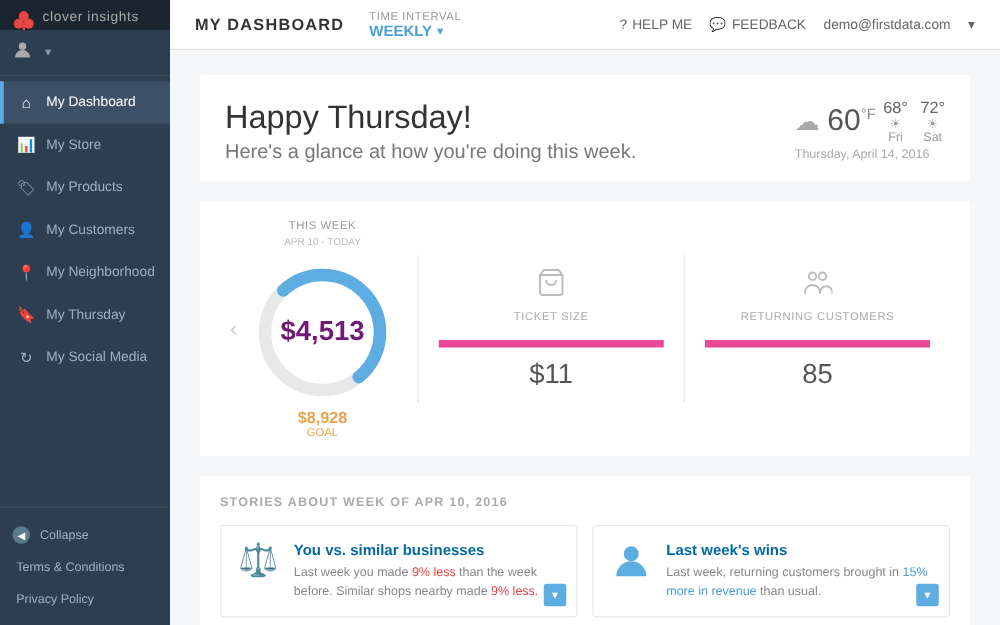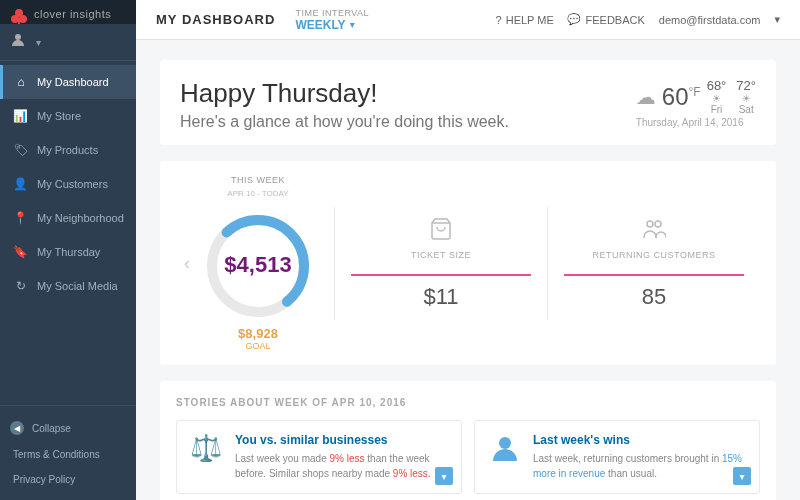--- a/index.html
+++ b/index.html
@@ -153,21 +153,21 @@
 
     .stat-cards { display: flex; gap: 0; flex: 1; }
     .stat-card {
       flex: 1;
       border-left: 1px solid #e8e8e8;
       padding: 10px 16px;
       display: flex;
       flex-direction: column;
       align-items: center;
     }
-    .stat-card-top { border-bottom: 2px solid #ec4899; width: 100%; padding-bottom: 10px; display: flex; flex-direction: column; align-items: center; }
+    .stat-card-top { border-bottom: 6px solid #ec4899; width: 100%; padding-bottom: 10px; display: flex; flex-direction: column; align-items: center; }
     .stat-icon { font-size: 20px; color: #bbb; margin-bottom: 4px; }
     .stat-label { font-size: 9px; color: #aaa; text-transform: uppercase; letter-spacing: 0.5px; margin-bottom: 4px; }
     .stat-value { font-size: 22px; color: #555; font-weight: 300; }
 
     
     .stories-section { background: #fff; border-radius: 3px; padding: 16px; }
     .stories-title { font-size: 10px; color: #aaa; text-transform: uppercase; letter-spacing: 1px; margin-bottom: 12px; font-weight: 600; }
     .story-cards { display: flex; gap: 12px; flex-wrap: wrap; }
     .story-card {
       flex: 1;

